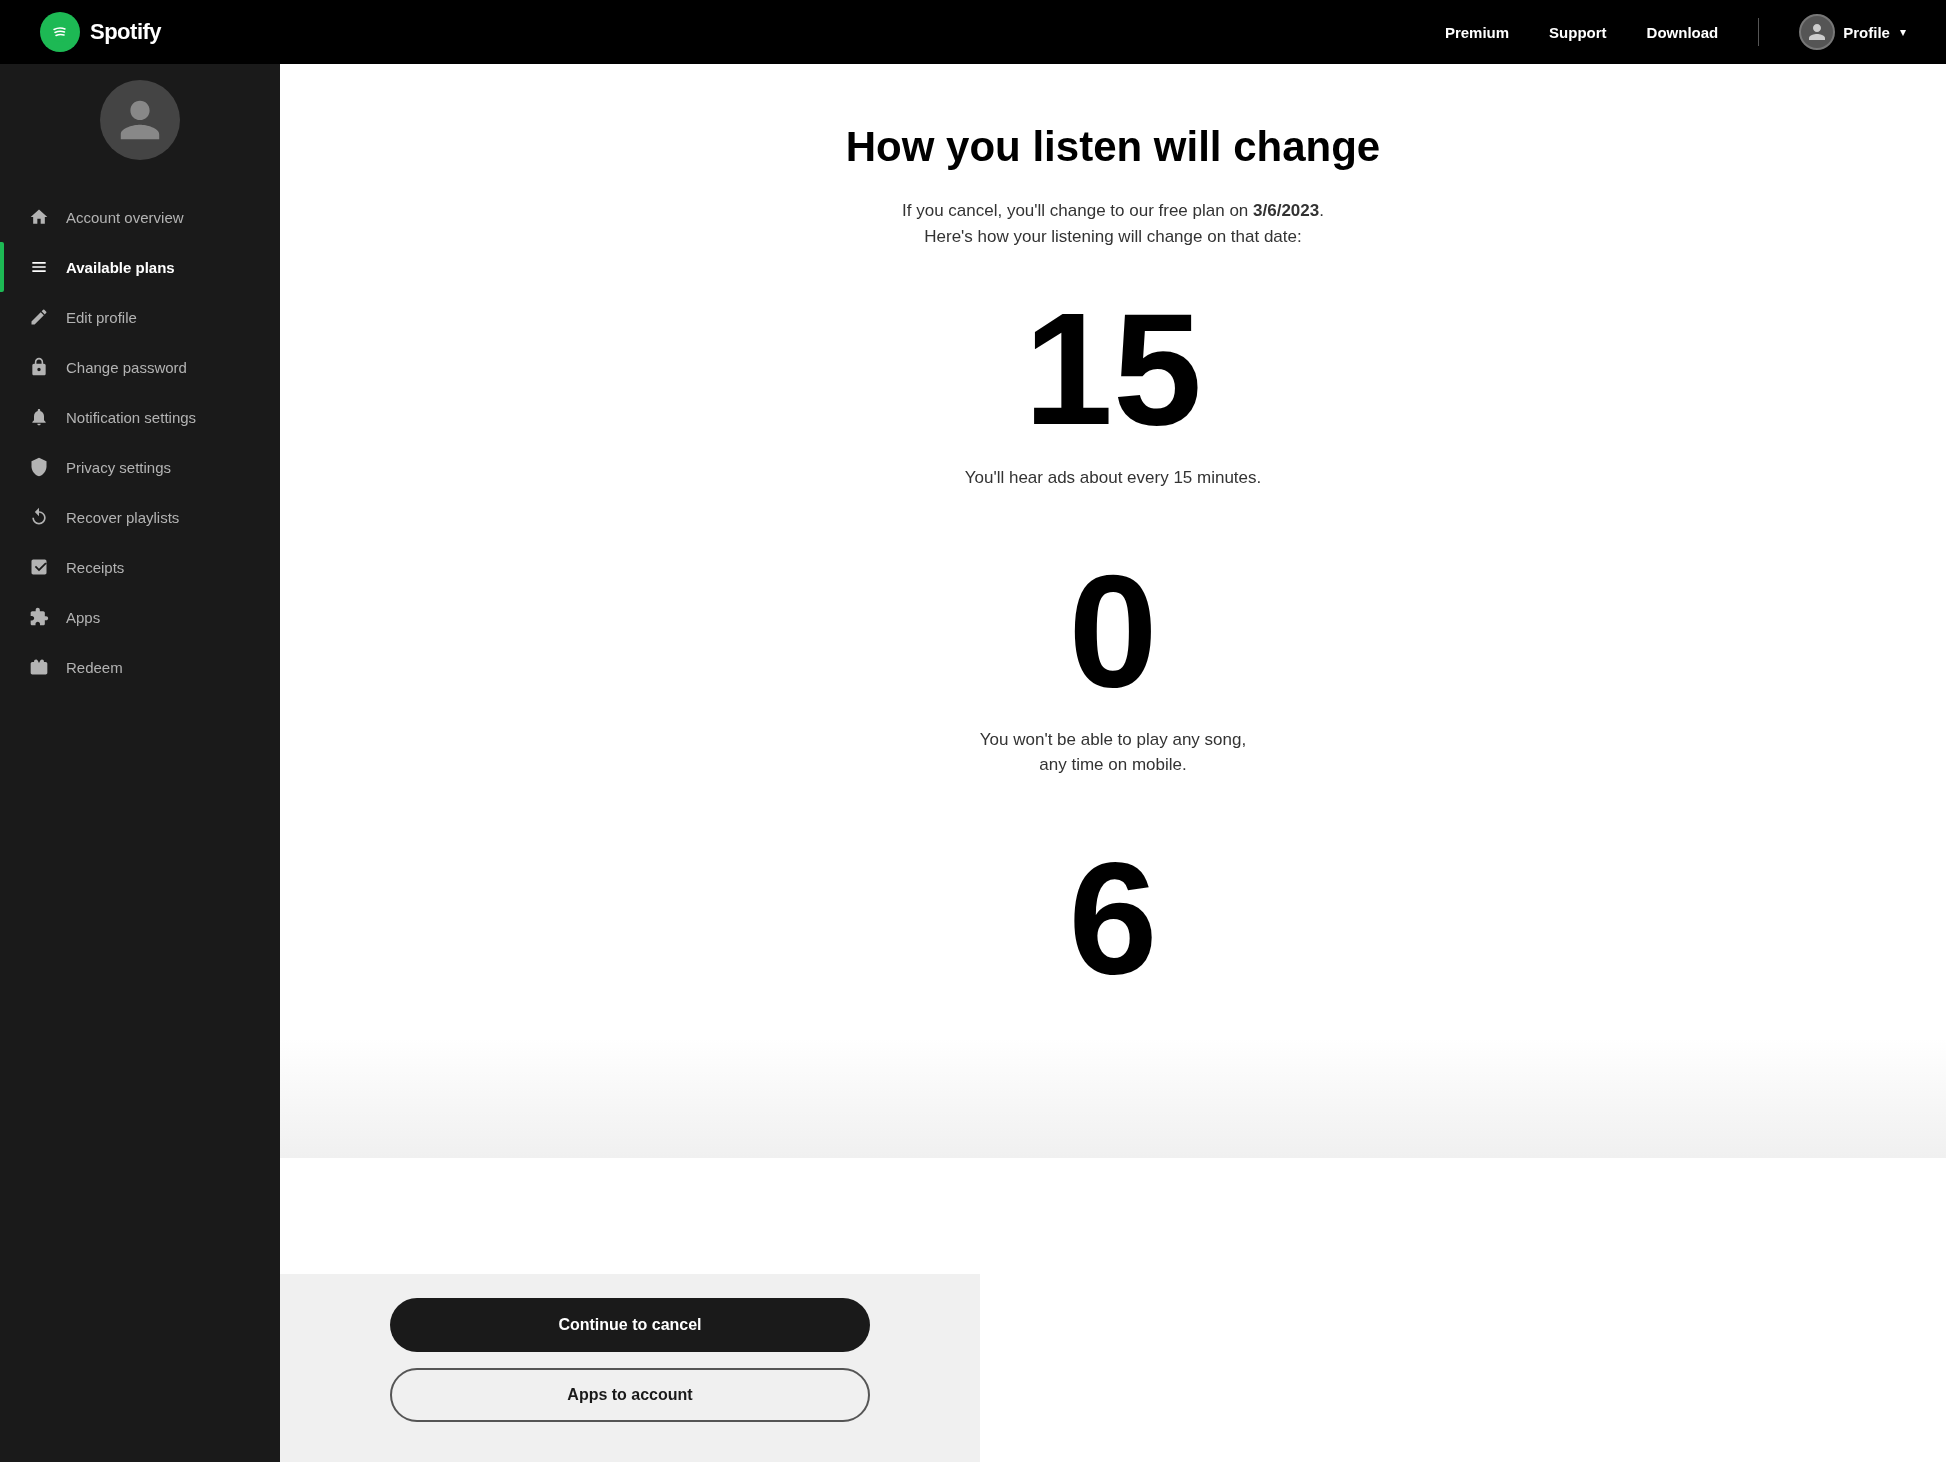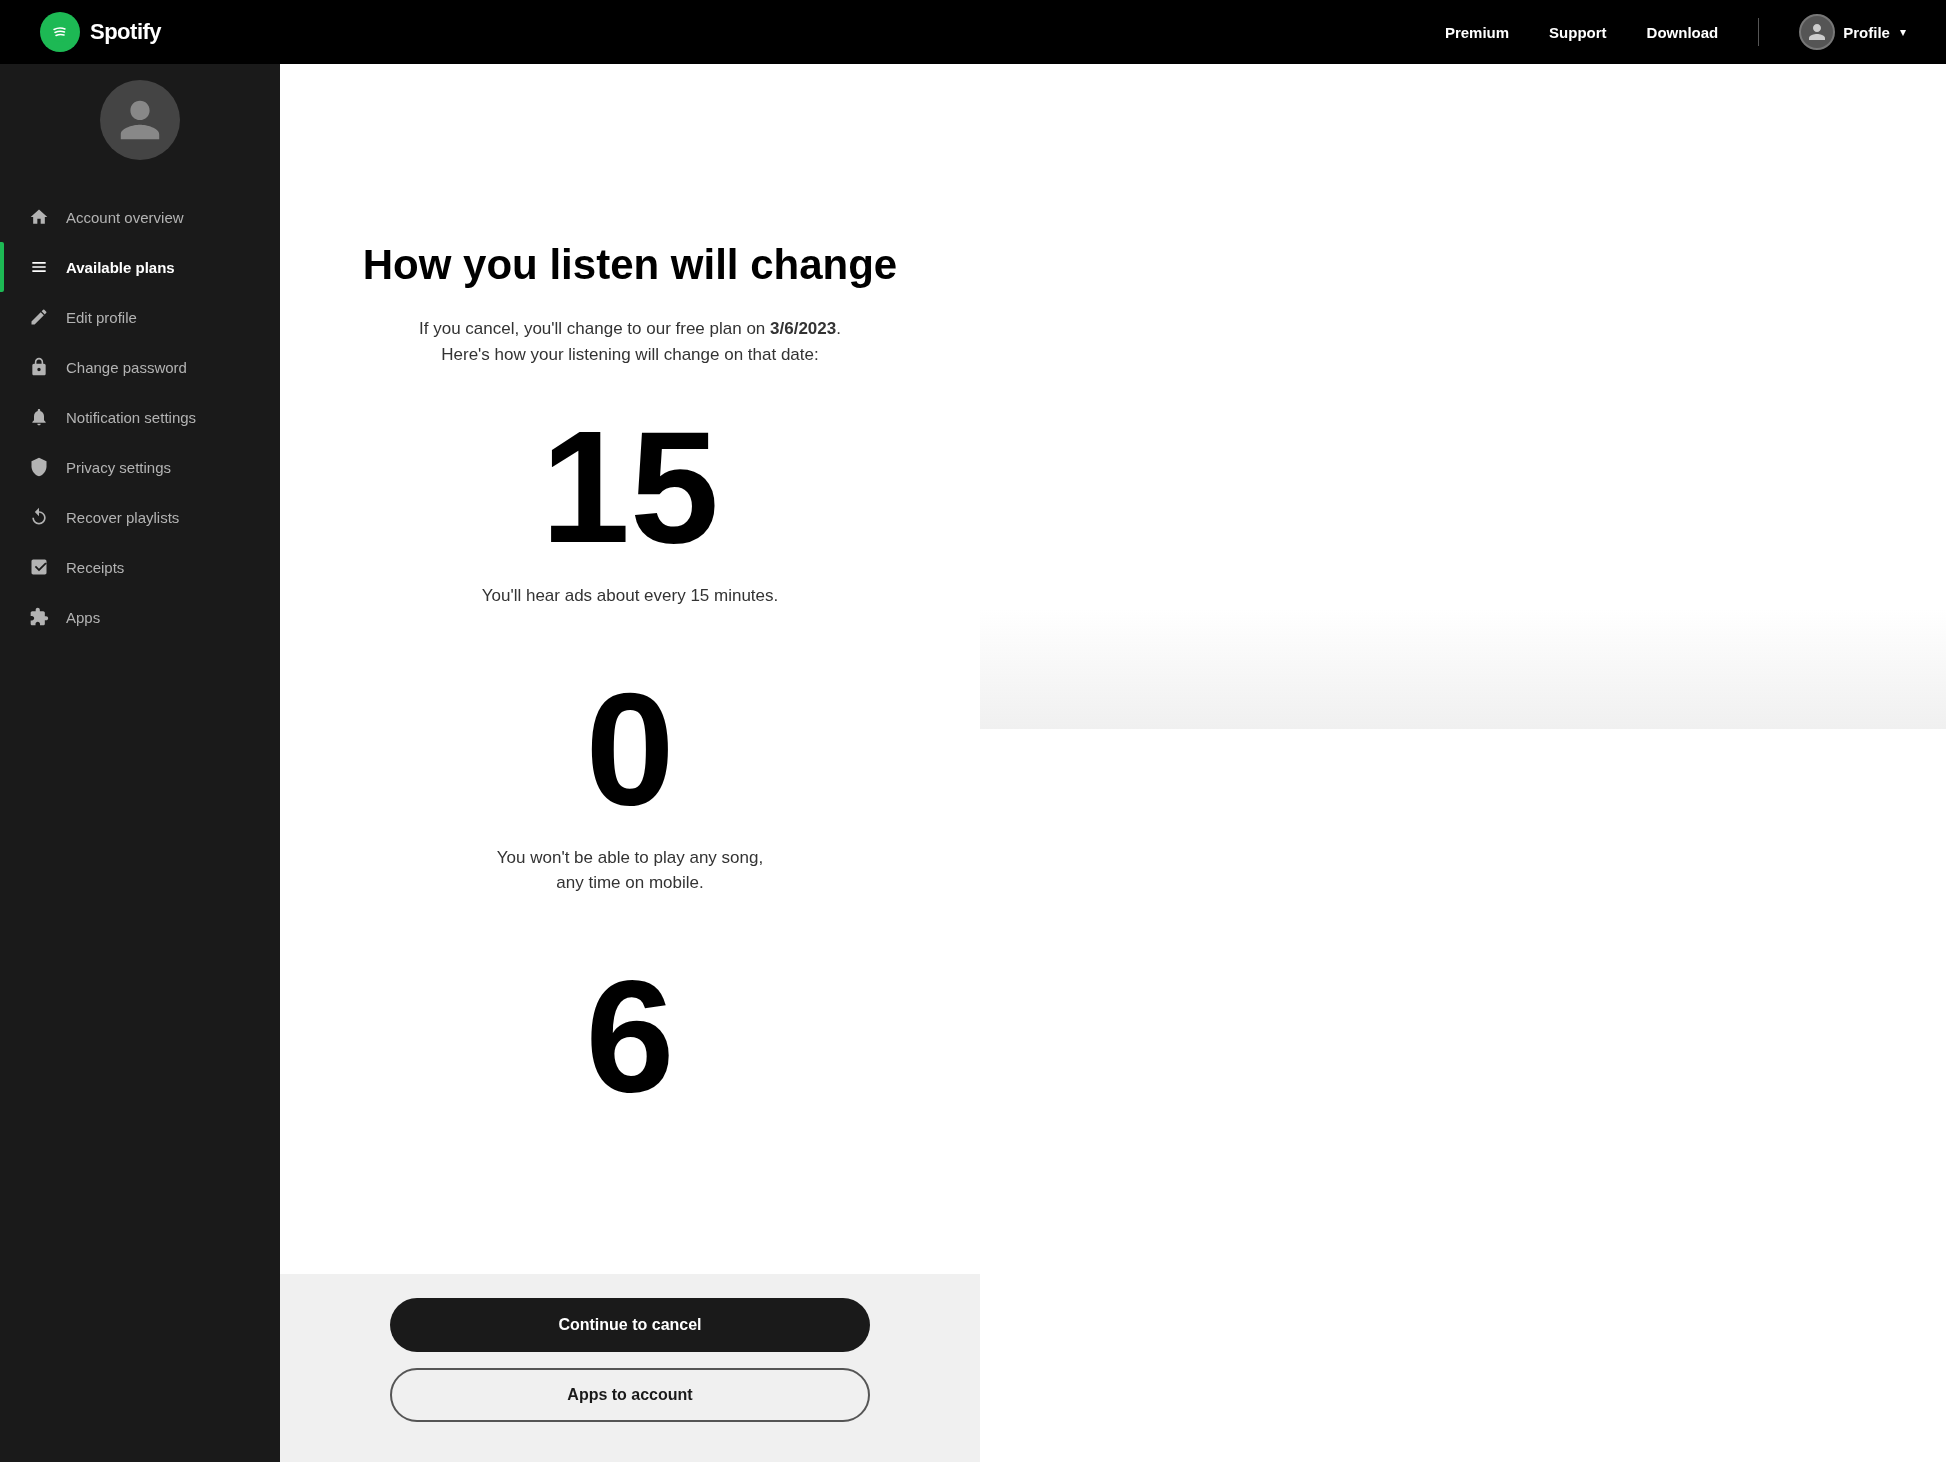--- a/index.html
+++ b/index.html
@@ -168,21 +168,21 @@
       fill: currentColor;
       width: 20px;
       height: 20px;
     }
 
     
     .main-content {
       flex: 1;
       background: #fff;
       display: flex;
-      flex-direction: row;
+      flex-direction: column;
       align-items: center;
       overflow-y: auto;
       position: relative;
     }
 
     .content-area {
       width: 100%;
       max-width: 700px;
       padding: 60px 40px 40px;
       display: flex;
@@ -419,20 +419,28 @@
 
       <a class="sidebar-item">
         <span class="sidebar-icon">
           <svg viewBox="0 0 24 24">
               <path d="M20.5 11H19V7c0-1.1-.9-2-2-2h-4V3.5C13 2.12 11.88 1 10.5 1S8 2.12 8 3.5V5H4c-1.1 0-1.99.9-1.99 2v3.8H3.5c1.49 0 2.7 1.21 2.7 2.7s-1.21 2.7-2.7 2.7H2V20c0 1.1.9 2 2 2h3.8v-1.5c0-1.49 1.21-2.7 2.7-2.7s2.7 1.21 2.7 2.7V22H17c1.1 0 2-.9 2-2v-4h1.5c1.38 0 2.5-1.12 2.5-2.5S21.88 11 20.5 11z"></path>
             </svg>
         </span>
         <span>Apps</span>
       </a>
 
+      <a class="sidebar-item">
+        <span class="sidebar-icon">
+          <svg viewBox="0 0 24 24">
+              <path d="M20 6h-2.18c.07-.23.18-.46.18-.71A2.3 2.3 0 0015.71 3c-.93 0-1.74.53-2.16 1.32L12 7.05l-1.55-2.73C10.03 3.53 9.22 3 8.29 3A2.3 2.3 0 006 5.29c0 .25.11.48.18.71H4c-1.1 0-1.99.9-1.99 2L2 19c0 1.1.9 2 2 2h16c1.1 0 2-.9 2-2V8c0-1.1-.9-2-2-2z"></path>
+            </svg>
+        </span>
+        <span>Redeem</span>
+      </a>
 
     </nav>
   </aside>
 
   <div style="flex:1; display:flex; flex-direction:column; background:#fff; overflow:hidden;">
 
     <div class="main-content">
       <div class="content-area">
 
         <h1 class="page-title">How you listen will change</h1>

